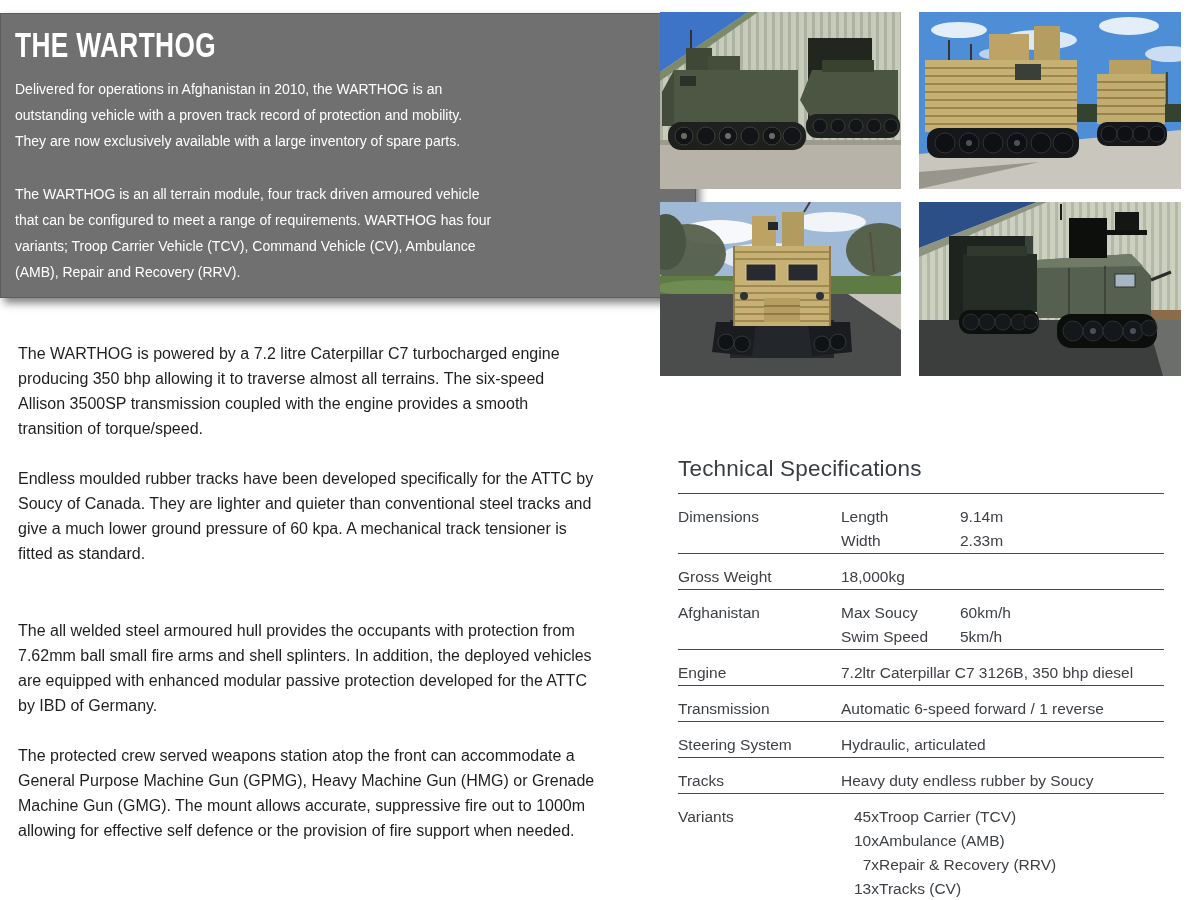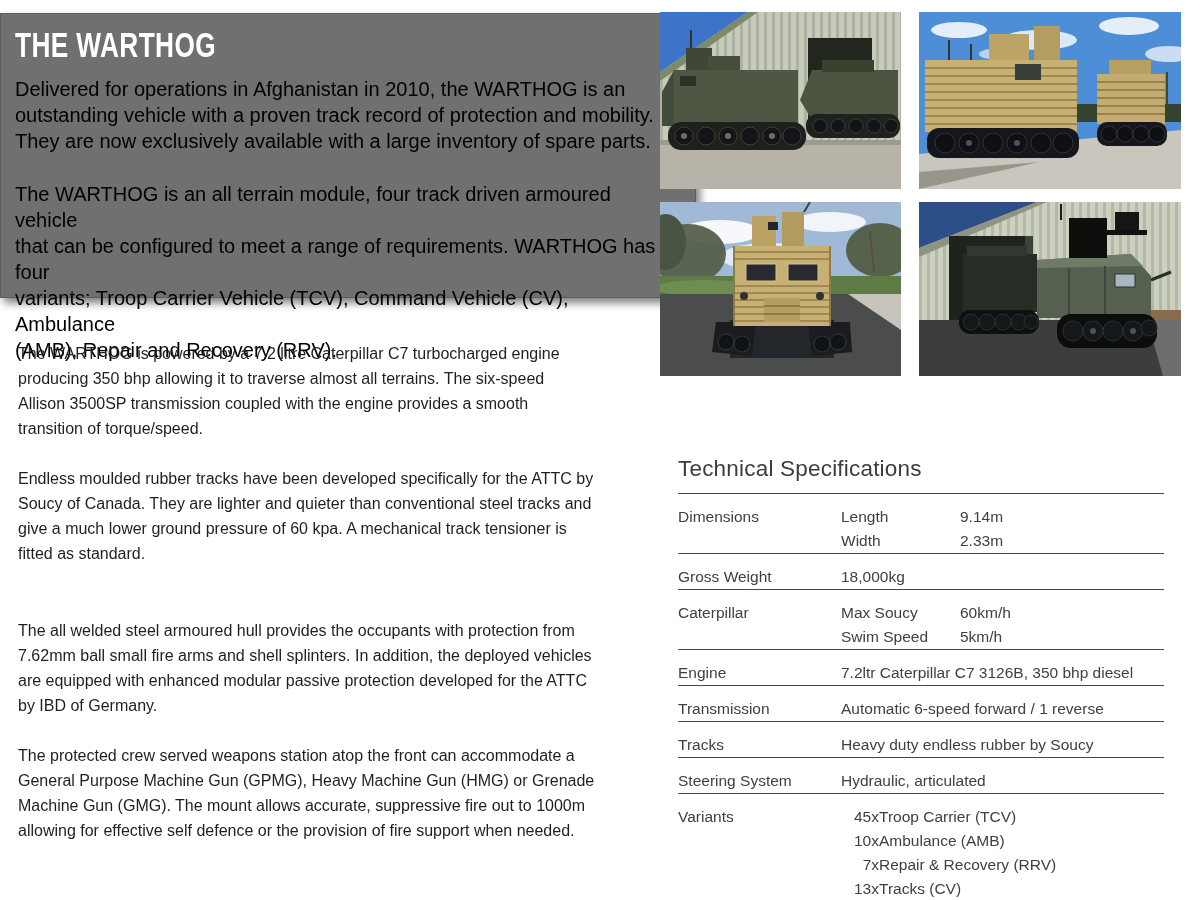--- a/index.html
+++ b/index.html
@@ -26,22 +26,22 @@
     font-size: 35px;
     font-weight: bold;
     line-height: 46px;
     margin: 0 0 8px 0;
     white-space: nowrap;
     transform: scaleX(0.75);
     transform-origin: 0 50%;
     letter-spacing: 0.5px;
   }
   .hero p {
-    color: #000000;
-    font-size: 20px;
+    color: #ffffff;
+    font-size: 14px;
     line-height: 26px;
     margin: 0 0 27px 0;
     white-space: pre-line;
   }
 
   
   .photos {
     position: absolute; left: 660px; top: 12px;
     display: grid;
     grid-template-columns: 241px 262px;
@@ -333,21 +333,21 @@
   <div class="srow">
     <div class="slabel">Gross Weight</div>
     <div class="slines">
       <div class="sline">
           <span class="skey wide">18,000kg</span>
         </div>
     </div>
   </div>
 
   <div class="srow">
-    <div class="slabel">Caterpillar</div>
+    <div class="slabel">Afghanistan</div>
     <div class="slines">
       <div class="sline">
           <span class="skey">Max Soucy</span>
           <span class="sval">60km/h</span>
         </div>
       <div class="sline">
           <span class="skey">Swim Speed</span>
           <span class="sval">5km/h</span>
         </div>
     </div>
@@ -365,33 +365,33 @@
   <div class="srow">
     <div class="slabel">Transmission</div>
     <div class="slines">
       <div class="sline">
           <span class="skey wide">Automatic 6-speed forward / 1 reverse</span>
         </div>
     </div>
   </div>
 
   <div class="srow">
+    <div class="slabel">Steering System</div>
+    <div class="slines">
+      <div class="sline">
+          <span class="skey wide">Hydraulic, articulated</span>
+        </div>
+    </div>
+  </div>
+
+  <div class="srow">
     <div class="slabel">Tracks</div>
     <div class="slines">
       <div class="sline">
           <span class="skey wide">Heavy duty endless rubber by Soucy</span>
-        </div>
-    </div>
-  </div>
-
-  <div class="srow">
-    <div class="slabel">Steering System</div>
-    <div class="slines">
-      <div class="sline">
-          <span class="skey wide">Hydraulic, articulated</span>
         </div>
     </div>
   </div>
 
   <div class="srow">
     <div class="slabel">Variants</div>
     <div class="slines">
       <div class="sline">
           <span class="skey narrow">45x</span>
           <span class="sval">Troop Carrier (TCV)</span>

